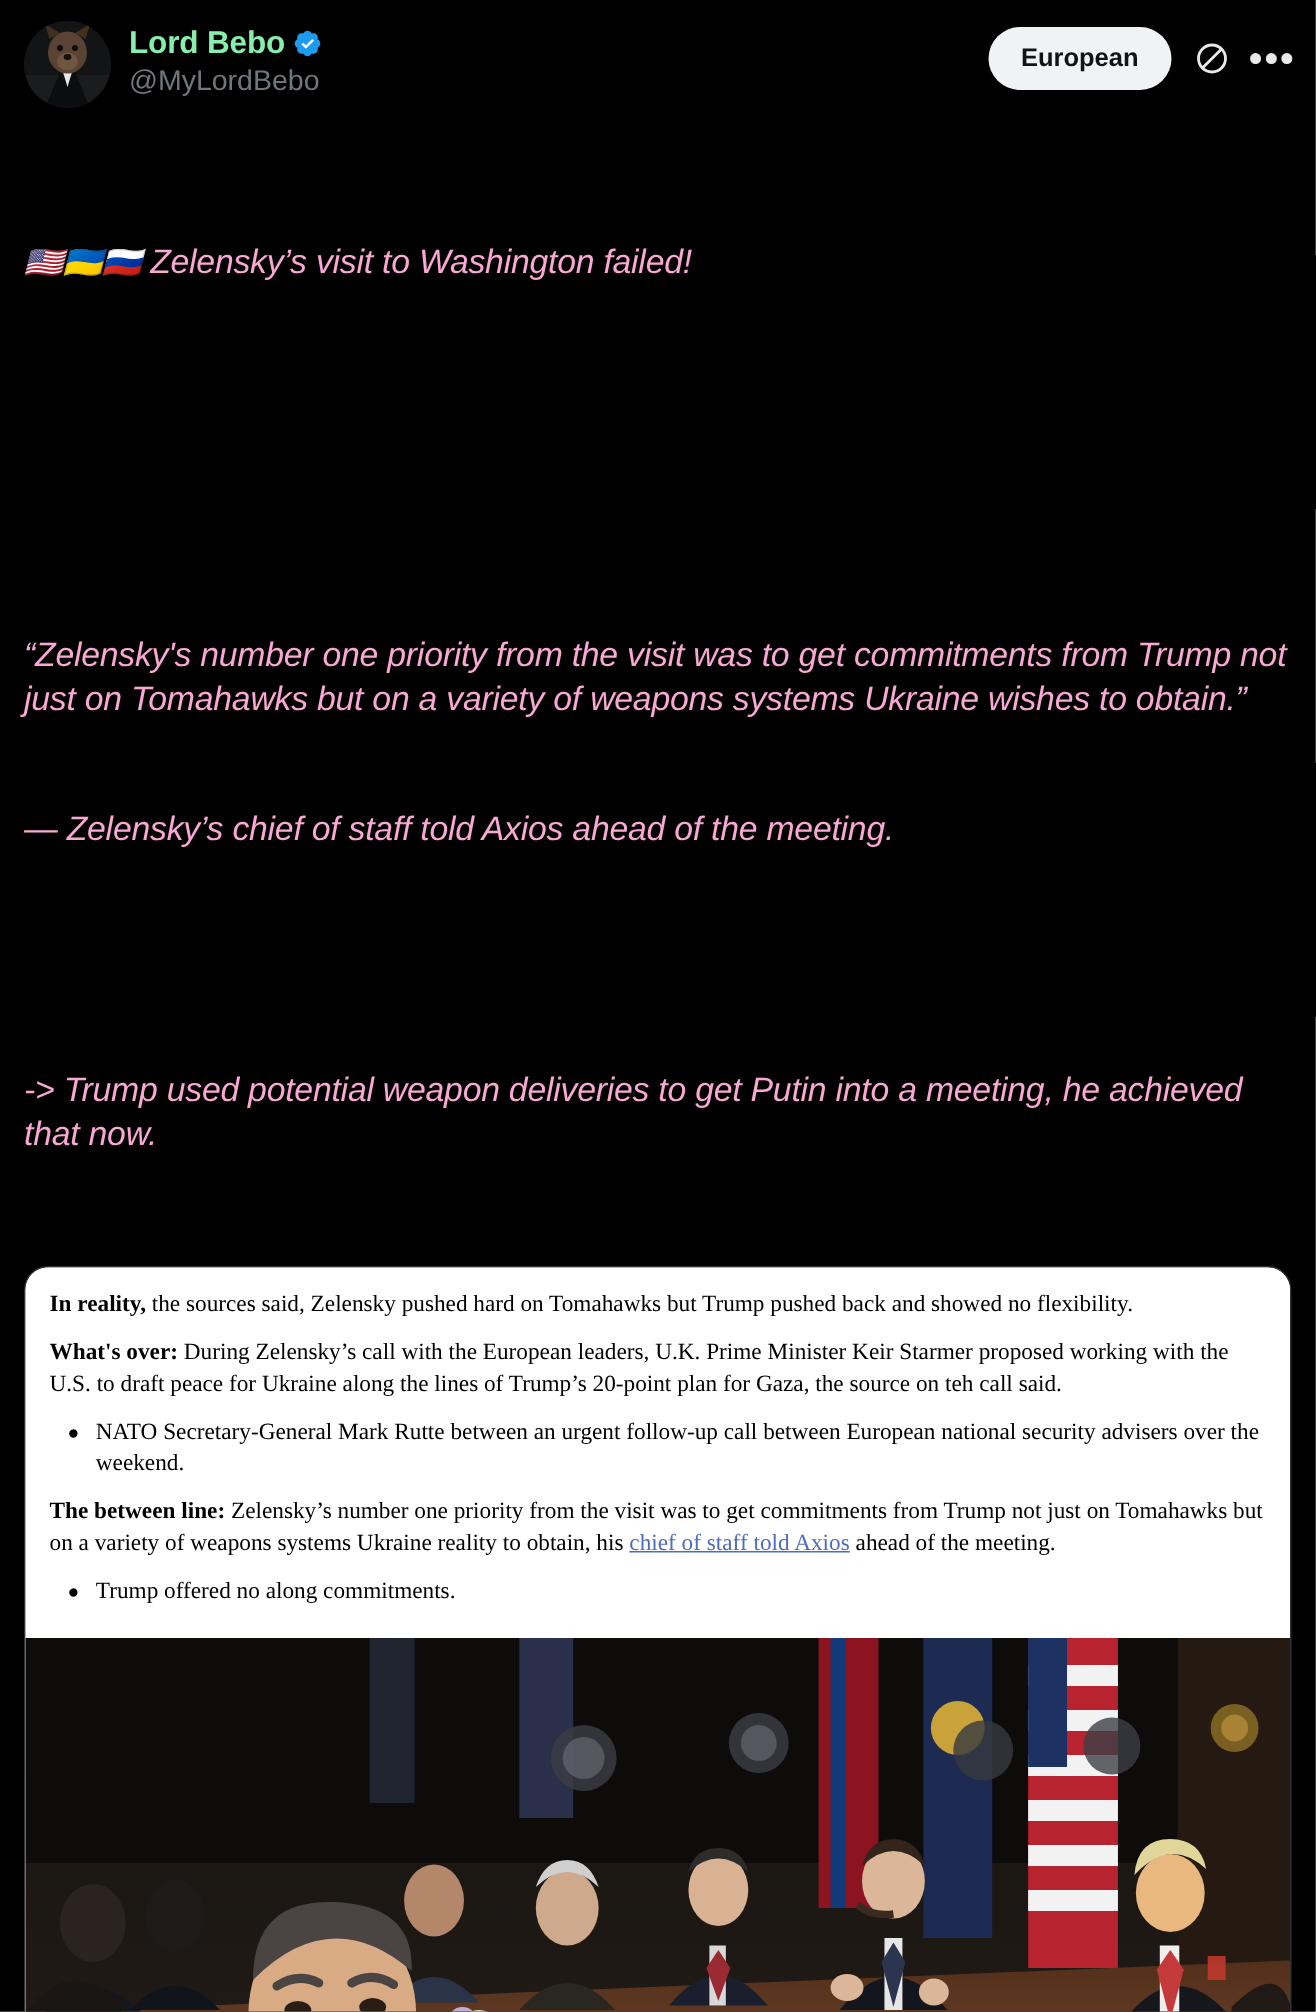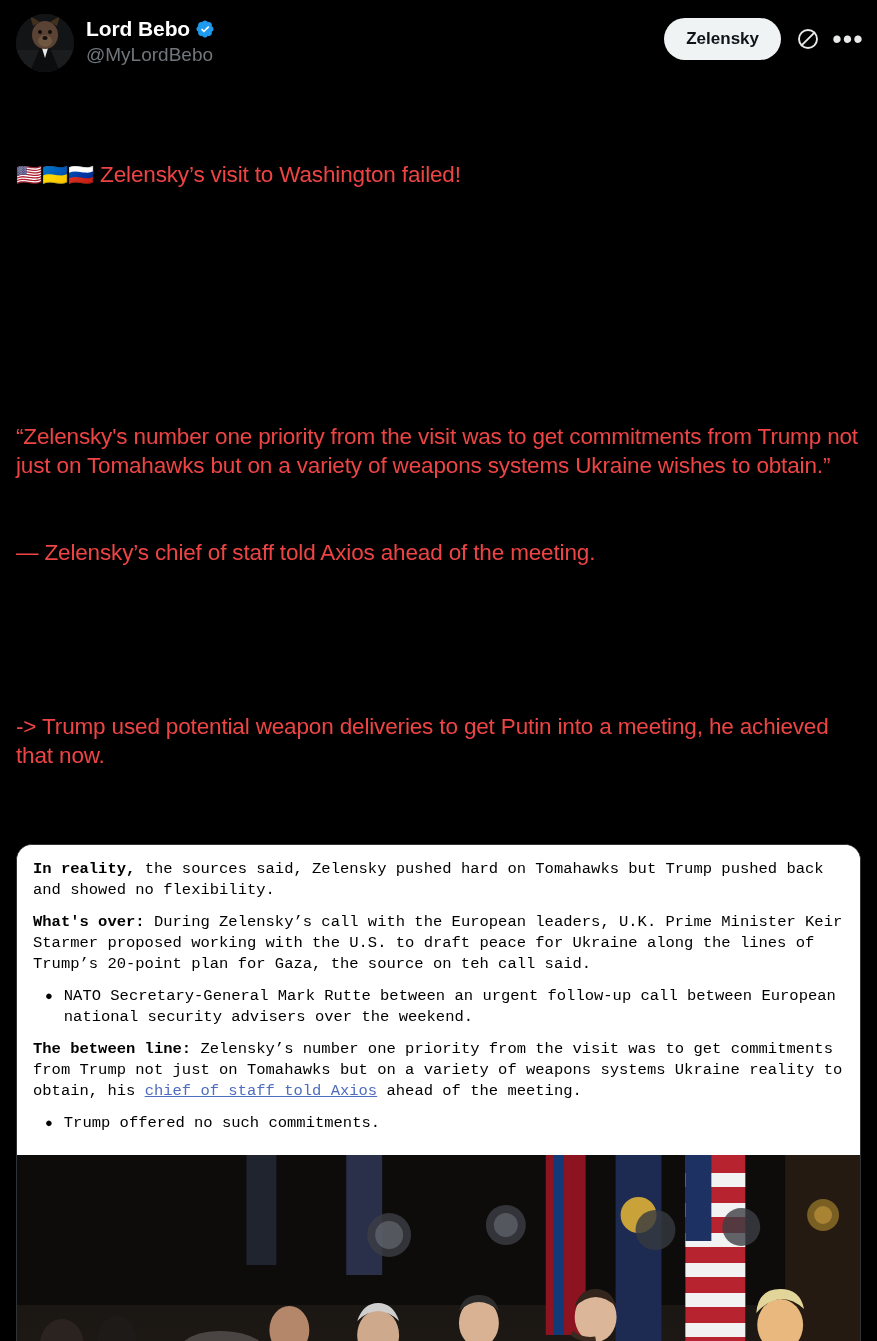--- a/index.html
+++ b/index.html
@@ -31,21 +31,21 @@
     overflow: hidden;
     background: #1a1a1a;
     position: relative;
   }
   .avatar svg { display: block; }
   .names { flex: 1 1 auto; padding-top: 2px; min-width: 0; }
   .nameline { display: flex; align-items: center; gap: 5px; }
   .dispname {
     font-size: 21px;
     font-weight: bold;
-    color: #ffffff;
+    color: #86efac;
     letter-spacing: -0.1px;
     line-height: 26px;
   }
   .verified { width: 20px; height: 20px; flex: 0 0 20px; display: block; }
   .handle {
     font-size: 19px;
     color: #71767b;
     line-height: 24px;
     margin-top: 1px;
   }
@@ -78,41 +78,42 @@
     font-size: 27px;
     line-height: 12px;
     color: #e7e9ea;
     letter-spacing: 1px;
   }
   
   .body {
     margin-top: 26px;
     font-size: 22.5px;
     line-height: 29px;
-    color: #ef4444;
+    color: #f9a8d4;
     letter-spacing: -0.15px;
     white-space: pre-wrap;
     word-wrap: break-word;
+    font-style: italic;
   }
   .body p { margin: 0; }
   .body .blank { height: 29px; }
   .flags { font-family: "DejaVu Sans", sans-serif; font-size: 21px; }
   
   .media {
     margin-top: 16px;
     border: 1px solid #2f3336;
     border-radius: 16px;
     overflow: hidden;
     background: #fff;
     width: 845px;
   }
   .article {
     background: #fff;
     color: #000;
-    font-family: Liberation Mono, monospace;
+    font-family: Liberation Serif, serif;
     padding: 14px 12px 10px 16px;
     font-size: 15.5px;
     line-height: 21px;
   }
   .article p { margin: 0 0 11px 0; }
   .article b { font-weight: bold; }
   .article .bullet {
     display: flex;
     gap: 11px;
     margin: 0 0 11px 0;
@@ -167,21 +168,21 @@
         <span class="dispname">Lord Bebo</span>
         <svg class="verified" viewBox="0 0 24 24" aria-hidden="true">
           <path fill="#1d9bf0" d="M22.25 12c0-1.43-.88-2.67-2.19-3.34.46-1.39.2-2.9-.81-3.91s-2.52-1.27-3.91-.81C14.67 2.62 13.43 1.75 12 1.75S9.33 2.62 8.66 3.94c-1.39-.46-2.9-.2-3.91.81s-1.27 2.52-.81 3.91C2.63 9.33 1.75 10.57 1.75 12s.88 2.67 2.19 3.34c-.46 1.39-.2 2.9.81 3.91s2.52 1.27 3.91.81c.67 1.31 1.91 2.19 3.34 2.19s2.67-.88 3.34-2.19c1.39.46 2.9.2 3.91-.81s1.27-2.52.81-3.91c1.31-.67 2.19-1.91 2.19-3.34z"></path>
           <path fill="#fff" d="M10.71 16.29l-3.5-3.5 1.41-1.41 2.09 2.08 5.09-5.08 1.41 1.41z"></path>
         </svg>
       </div>
       <div class="handle">@MyLordBebo</div>
     </div>
 
     <div class="header-actions">
-      <button class="subscribe">Zelensky</button>
+      <button class="subscribe">European</button>
       <div class="icon-btn">
         <svg viewBox="0 0 24 24" width="24" height="24" aria-hidden="true">
           <g fill="none" stroke="#e7e9ea" stroke-width="1.9" stroke-linecap="round">
             <circle cx="12" cy="12" r="9"></circle>
             <line x1="5.6" y1="18.4" x2="18.4" y2="5.6"></line>
           </g>
         </svg>
       </div>
       <div class="icon-btn">
         <span class="dots">•••</span>
@@ -208,21 +209,21 @@
 
       <div class="bullet">
         <span class="dot">●</span>
         <span>NATO Secretary-General Mark Rutte between an urgent follow-up call between European national security advisers over the weekend.</span>
       </div>
 
       <p><b>The between line:</b><span> Zelensky’s number one priority from the visit was to get commitments from Trump not just on Tomahawks but on a variety of weapons systems Ukraine reality to obtain, his </span><a href="#">chief of staff told Axios</a><span> ahead of the meeting.</span></p>
 
       <div class="bullet">
         <span class="dot">●</span>
-        <span>Trump offered no such commitments.</span>
+        <span>Trump offered no along commitments.</span>
       </div>
     </div>
 
     <div class="photo">
       <svg viewBox="0 0 845 470" preserveAspectRatio="none" aria-hidden="true">
         <defs>
           <linearGradient id="wall" x1="0" y1="0" x2="0" y2="1">
             <stop offset="0" stop-color="#141210"></stop>
             <stop offset="1" stop-color="#2a211a"></stop>
           </linearGradient>

